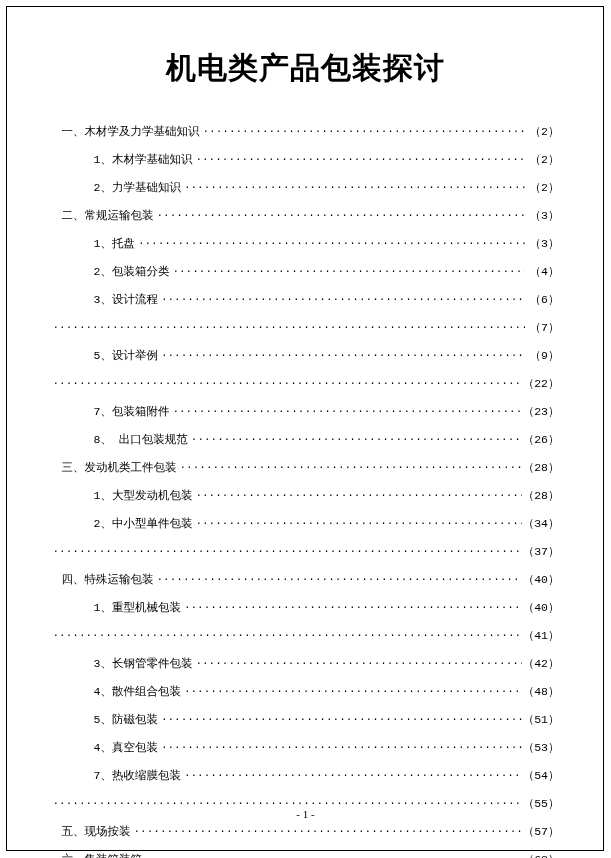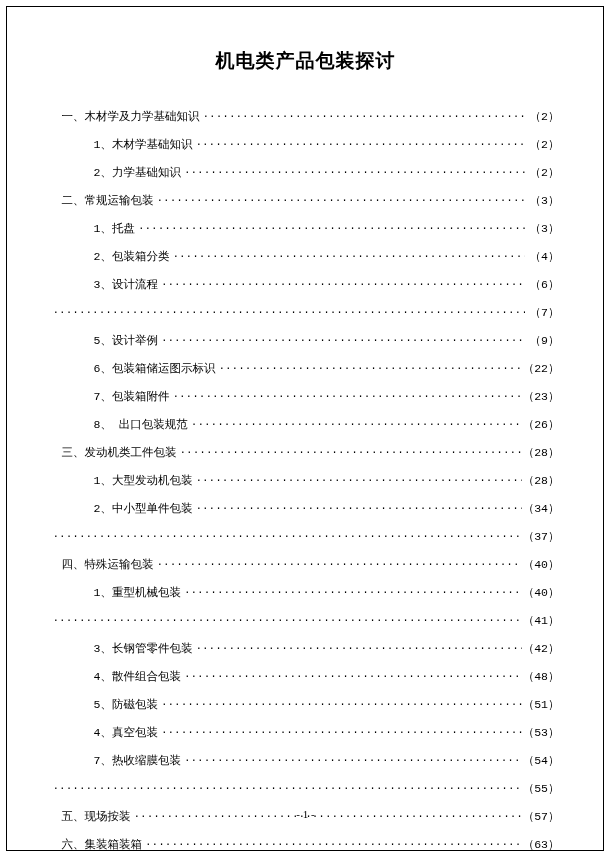--- a/index.html
+++ b/index.html
@@ -27,21 +27,21 @@
   }
   .content {
     position: absolute;
     left: 30px;
     top: 30px;
     width: 551px;
     height: 790px;
   }
   .doc-title {
     text-align: center;
-    font-size: 19px;
+    font-size: 30px;
     font-weight: bold;
     letter-spacing: 1px;
     margin: 18px 0 22px 0;
     font-family: "Liberation Serif", "DejaVu Serif", serif;
   }
   .toc {
     width: 508px;
     margin: 0 auto;
     font-family: Liberation Mono, monospace;
   }
@@ -133,21 +133,20 @@
         <div class="toc-row lvl2">
           <span class="dots">·····································································································································································</span>
           <span class="pg">（7）</span>
         </div>
         <div class="toc-row lvl2">
           <span class="lbl">5、设计举例</span>
           <span class="dots">·····································································································································································</span>
           <span class="pg">（9）</span>
         </div>
         <div class="toc-row lvl2">
-          <span class="lbl">6、包装箱储运图示标识</span>
           <span class="dots">·····································································································································································</span>
           <span class="pg">（22）</span>
         </div>
         <div class="toc-row lvl2">
           <span class="lbl">7、包装箱附件</span>
           <span class="dots">·····································································································································································</span>
           <span class="pg">（23）</span>
         </div>
         <div class="toc-row lvl2">
           <span class="lbl">8、  出口包装规范</span>

